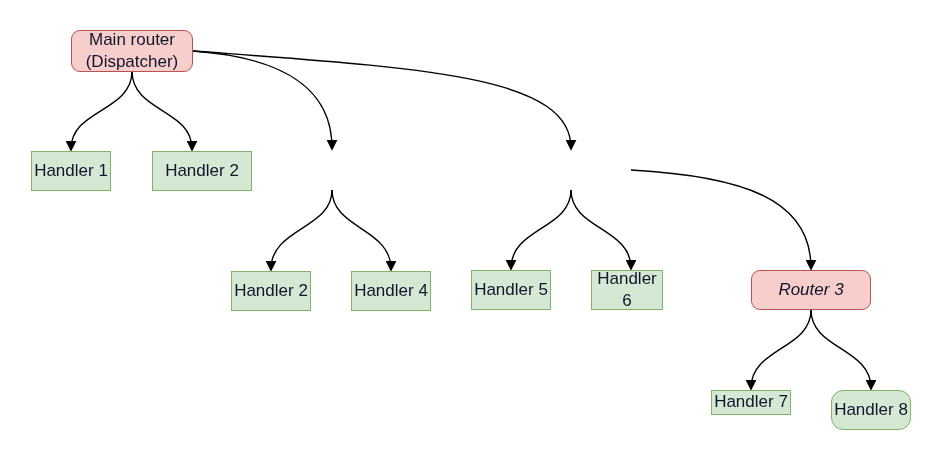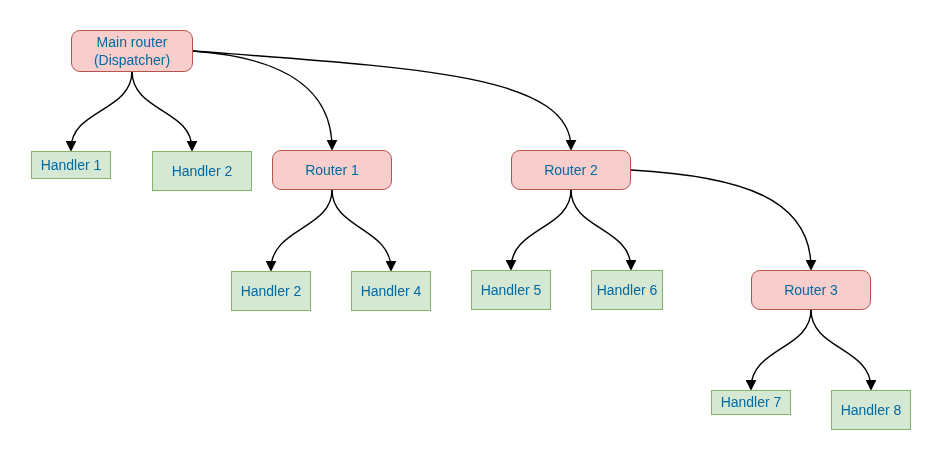--- a/index.html
+++ b/index.html
@@ -27,23 +27,23 @@
     stroke: #000000;
     stroke-width: 1.4;
   }
   .node {
     position: absolute;
     box-sizing: border-box;
     display: flex;
     align-items: center;
     justify-content: center;
     text-align: center;
-    font-size: 14px;
+    font-size: 17px;
     line-height: 1.3;
-    color: #0369a1;
+    color: #0f172a;
   }
   .node .label {
     white-space: pre-line;
   }
   .node.router {
     background: #f8cecc;
     border: 1.5px solid #b85450;
     border-radius: 9px;
   }
   .node.handler {
@@ -73,57 +73,51 @@
     <path class="edge" marker-end="url(#arrowhead)" d="M 631 170 C 740 176, 811 198, 811 268"></path>
     <path class="edge" marker-end="url(#arrowhead)" d="M 811 310 C 811 349, 751 348, 751 388"></path>
     <path class="edge" marker-end="url(#arrowhead)" d="M 811 310 C 811 349, 871 348, 871 388"></path>
   </svg>
 
   <div class="node router" style="left:71px; top:30px; width:122px; height:42px;">
     <span class="label">Main router
 (Dispatcher)</span>
   </div>
 
-  <div class="node handler" style="left:31px; top:151px; width:80px; height:28px;">
+  <div class="node handler" style="left:31px; top:151px; width:80px; height:40px;">
     <span class="label">Handler 1</span>
   </div>
 
   <div class="node handler" style="left:152px; top:151px; width:100px; height:40px;">
     <span class="label">Handler 2</span>
   </div>
 
-  <div class="node router" style="left:272px; top:150px; width:120px; height:40px;">
-    <span class="label">Router 1</span>
-  </div>
 
-  <div class="node router" style="left:511px; top:150px; width:120px; height:40px;">
-    <span class="label">Router 2</span>
-  </div>
 
   <div class="node handler" style="left:231px; top:271px; width:80px; height:40px;">
     <span class="label">Handler 2</span>
   </div>
 
   <div class="node handler" style="left:351px; top:271px; width:80px; height:40px;">
     <span class="label">Handler 4</span>
   </div>
 
   <div class="node handler" style="left:471px; top:270px; width:80px; height:40px;">
     <span class="label">Handler 5</span>
   </div>
 
   <div class="node handler" style="left:591px; top:270px; width:72px; height:40px;">
     <span class="label">Handler 6</span>
   </div>
 
-  <div class="node router" style="left:751px; top:270px; width:120px; height:40px;">
+  <div class="node router" style="left:751px; top:270px; width:120px; height:40px;font-style:italic;">
     <span class="label">Router 3</span>
   </div>
 
   <div class="node handler" style="left:711px; top:390px; width:80px; height:25px;">
     <span class="label">Handler 7</span>
   </div>
 
-  <div class="node handler" style="left:831px; top:390px; width:80px; height:40px;">
+  <div class="node handler" style="left:831px; top:390px; width:80px; height:40px;border-radius:12px;">
     <span class="label">Handler 8</span>
   </div>
 
 </div>
 
 </body></html>

